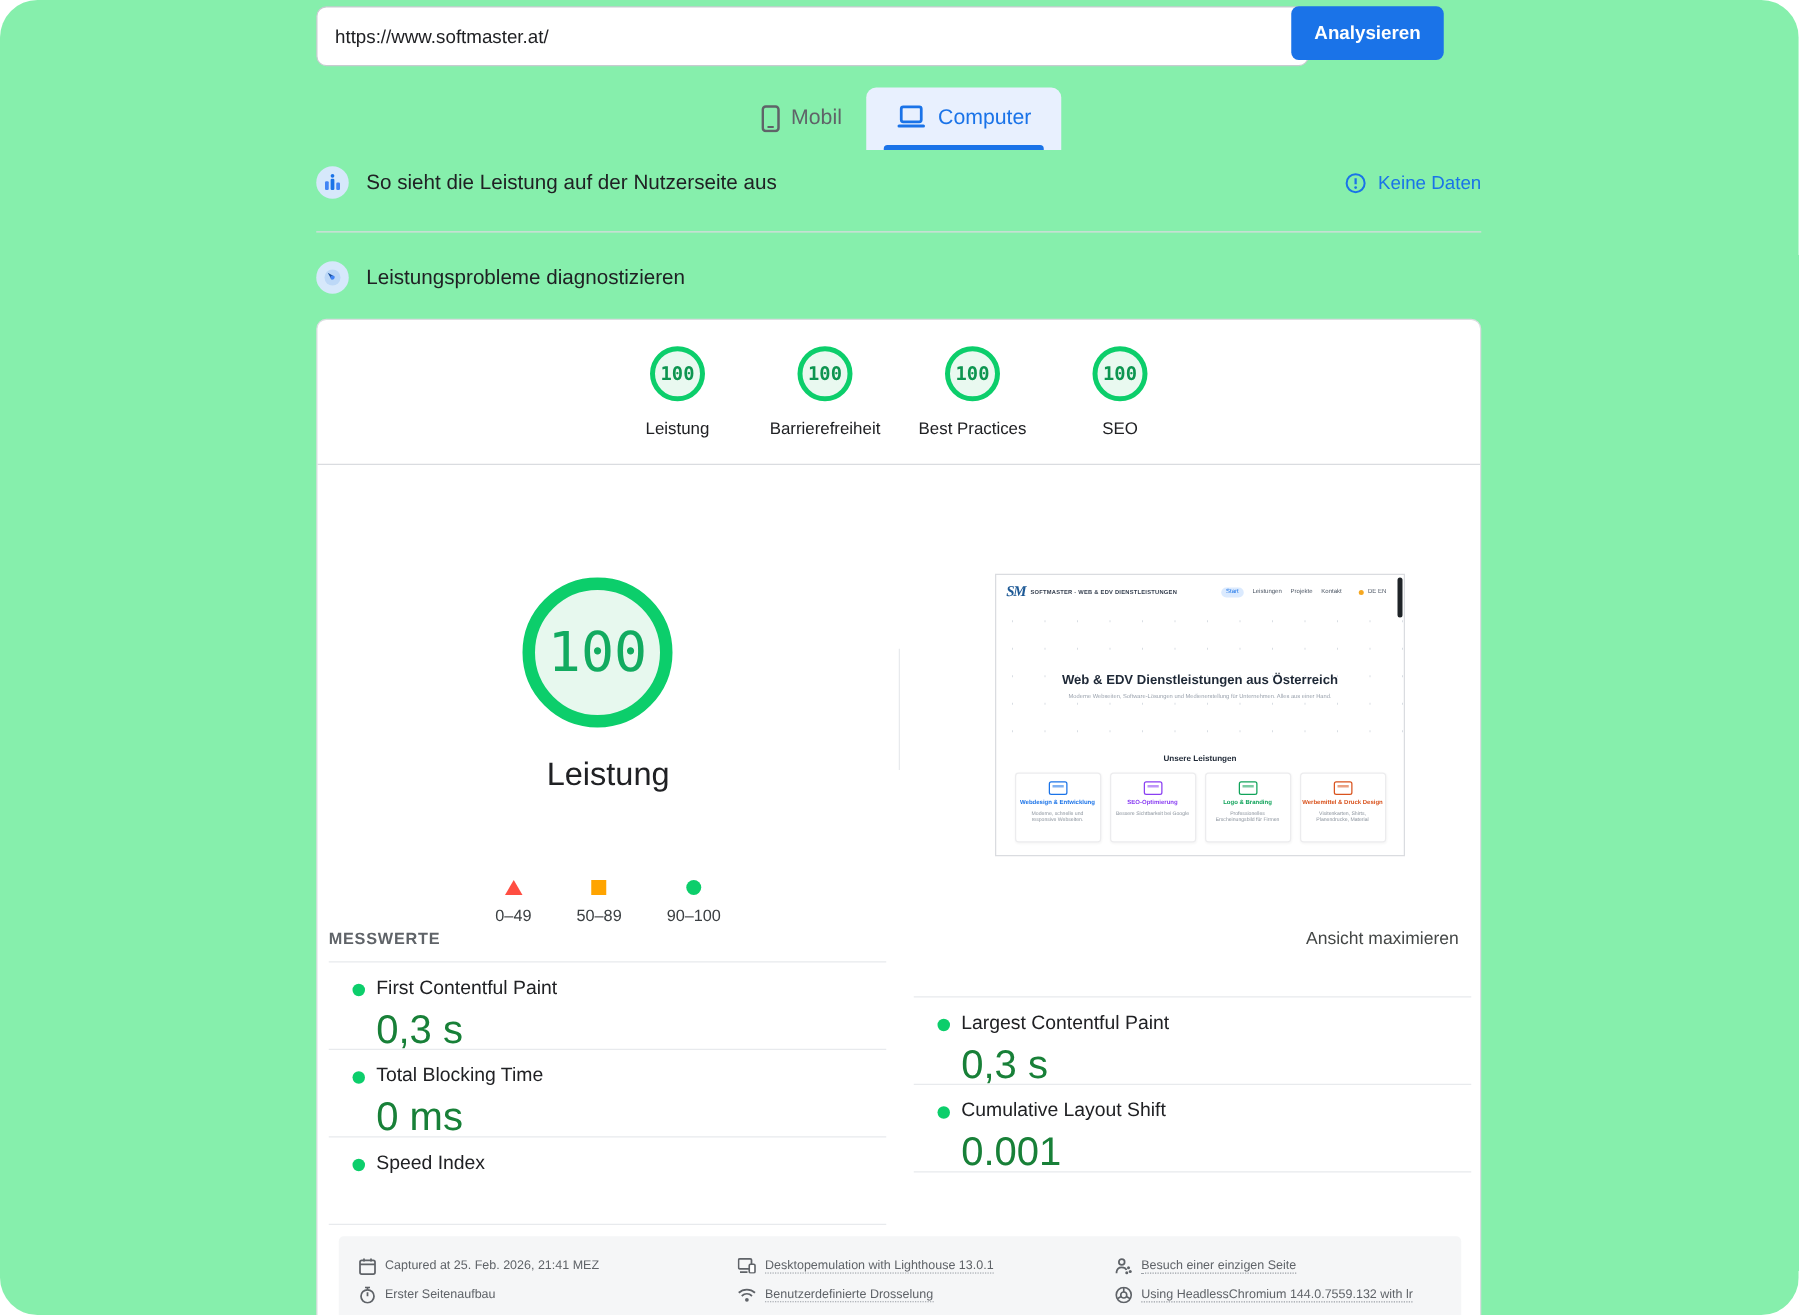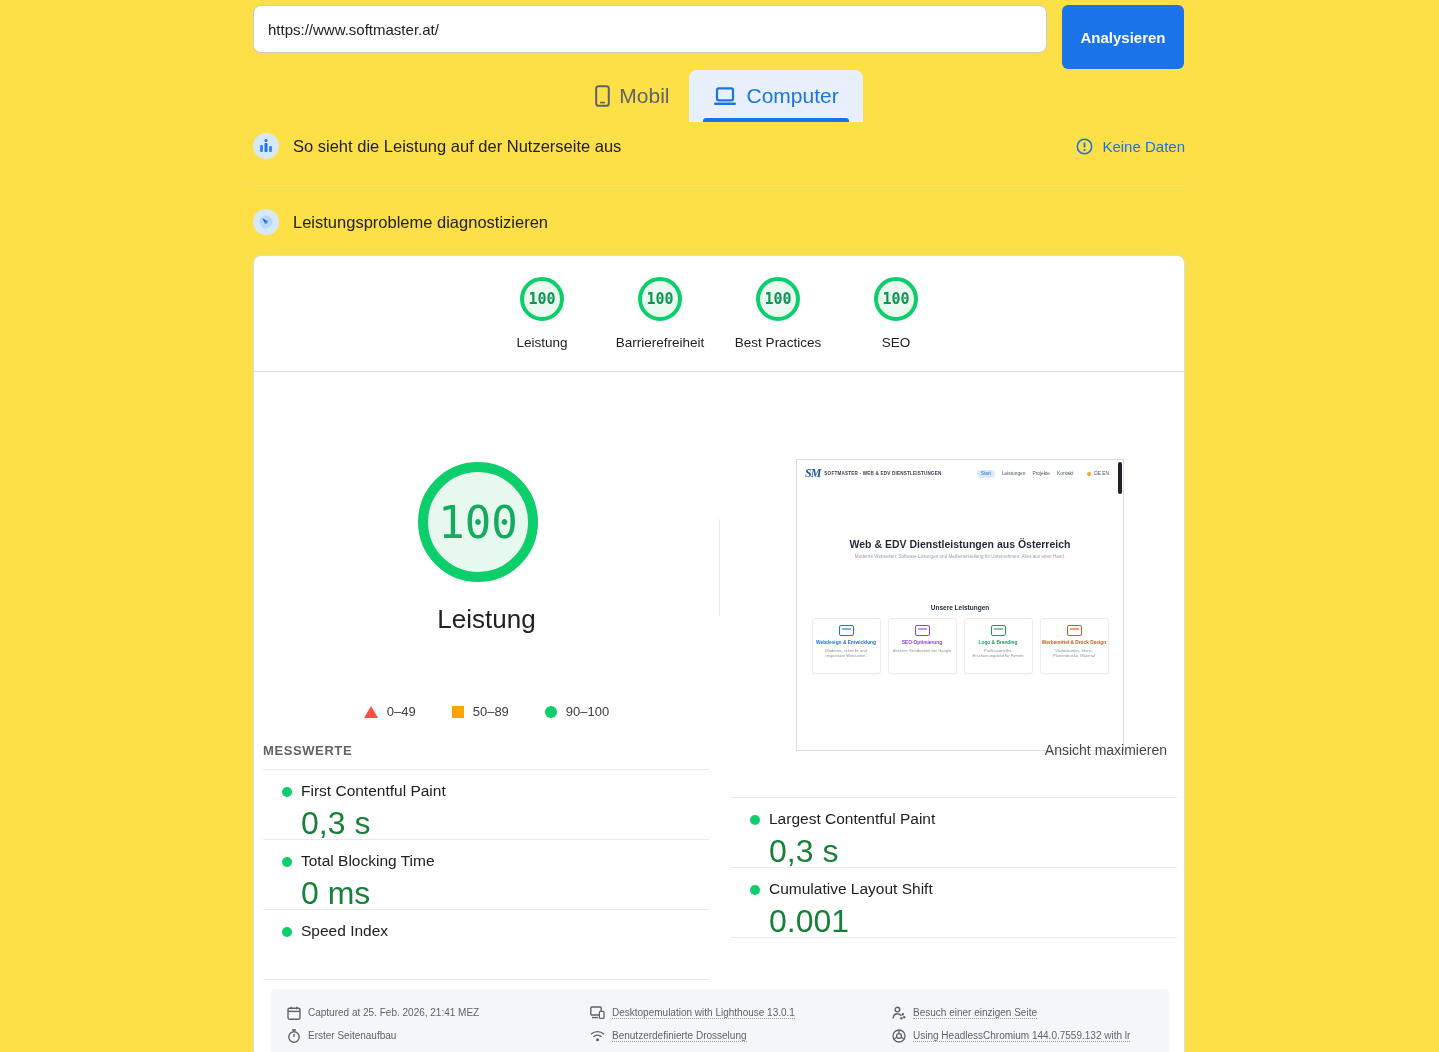--- a/index.html
+++ b/index.html
@@ -1,29 +1,29 @@
 <!DOCTYPE html>
 <html><head>
 <meta charset="utf-8">
 <style>
   * { margin:0; padding:0; box-sizing:border-box; }
   html,body { background:#fff; }
   body { font-family:"Liberation Sans", sans-serif; color:#202124; }
-  .stage { position:relative; width:1439px; height:1052px; overflow:hidden; background:#fde047; }
+  .stage { position:relative; width:1439px; height:1052px; overflow:hidden; background:#86efac;border-radius:30px; }
 
   
   .url-row { position:absolute; left:253px; top:5px; width:932px; height:48px; }
   .url-input { position:absolute; left:0; top:0; width:794px; height:48px; border:1px solid #c8cbd0;
     border-radius:8px; padding:0 14px; font:15px "Liberation Sans",sans-serif; color:#202124; outline:none; }
-  .analyze-btn { position:absolute; left:809px; top:0; width:122px; height:64px; background:#1a73e8; color:#fff;
+  .analyze-btn { position:absolute; left:780px; top:0; width:122px; height:43px; background:#1a73e8; color:#fff;
     border:none; border-radius:6px; font:700 15px "Liberation Sans",sans-serif; cursor:pointer; }
 
   
   .tabs { position:absolute; left:253px; top:70px; width:932px; display:flex; justify-content:center; align-items:stretch; }
-  .tab { display:flex; align-items:center; gap:9px; padding:14px 20px; font-size:21px; cursor:pointer; position:relative; }
+  .tab { display:flex; gap:9px; padding:14px 20px; font-size:17px; cursor:pointer; position:relative; }
   .tab-mobile { color:#5f6368; }
   .tab-desktop { background:#e8f0fe; border-radius:8px 8px 0 0; color:#1a73e8; font-weight:500; padding:14px 24px; }
   .tab-underline { position:absolute; left:14px; right:14px; bottom:0; height:4px; background:#1a73e8; border-radius:3px 3px 0 0; }
 
   
   .section-row { position:absolute; left:253px; width:932px; display:flex; align-items:center; }
   .row-field { top:133px; }
   .row-diag { top:209px; }
   .icon-bubble { width:26px; height:26px; border-radius:50%; background:#d6e8fb; display:flex; align-items:center; justify-content:center; flex:0 0 26px; }
   .section-title { margin-left:14px; font-size:16.5px; font-weight:500; color:#202124; }
@@ -44,28 +44,28 @@
   .card-divider { position:absolute; top:115px; left:0; width:100%; border-top:1px solid #dadce0; }
 
   
   .big-gauge { position:absolute; left:164px; top:206px; width:120px; height:120px; border:10px solid #0cce6b;
     background:#e7f8ee; border-radius:50%; display:flex; align-items:center; justify-content:center;
     font:44px "DejaVu Sans Mono",monospace; color:#12ab60; }
   .perf-title { position:absolute; top:348px; left:0; width:465px; text-align:center; font-size:26px; font-weight:400; color:#202124; }
   .perf-desc { position:absolute; top:392px; left:32px; width:388px; text-align:center; font-size:13.5px; line-height:1.45; color:#5f6368; }
   .perf-desc a { color:#1a73e8; text-decoration:none; cursor:pointer; }
   .legend { position:absolute; top:448px; left:0; width:465px; display:flex; justify-content:center; gap:36px; align-items:center; }
-  .legend-item { display:flex; align-items:center; gap:9px; font-size:13px; color:#3c4043; }
+  .legend-item { display:flex; align-items:center; gap:9px; font-size:13px; color:#3c4043;flex-direction:column; }
   .shape-triangle { width:0; height:0; border-left:7px solid transparent; border-right:7px solid transparent; border-bottom:12px solid #ff4e42; }
   .shape-square { width:12px; height:12px; background:#ffa400; }
   .shape-circle { width:12px; height:12px; border-radius:50%; background:#0cce6b; }
   .v-divider { position:absolute; left:465px; top:263px; width:1px; height:97px; background:#e8eaed; }
 
   
-  .thumb { position:absolute; left:542px; top:203px; width:328px; height:292px; border:1px solid #dadce0; background:#fff; overflow:hidden; cursor:pointer; }
+  .thumb { position:absolute; left:542px; top:203px; width:328px; height:226px; border:1px solid #dadce0; background:#fff; overflow:hidden; cursor:pointer; }
   .thumb-scroll { position:absolute; right:1px; top:2px; width:4px; height:32px; background:#1f2428; border-radius:2px; }
   .thumb-header { display:flex; align-items:center; gap:4px; padding:6px 8px 5px 8px; }
   .thumb-logo { font:italic 700 12px "Liberation Serif",serif; color:#1e5a96; letter-spacing:-1px; }
   .thumb-brand { font-size:4.6px; font-weight:700; color:#374151; letter-spacing:.2px; }
   .thumb-nav { margin-left:auto; display:flex; gap:7px; align-items:center; font-size:4.8px; color:#4b5563; }
   .thumb-nav .pill { background:#dbeafe; color:#1a73e8; padding:1.5px 4px; border-radius:4px; }
   .thumb-lang { display:flex; align-items:center; gap:3px; font-size:4.8px; color:#4b5563; margin-left:10px; margin-right:6px; }
   .sun-dot { width:4px; height:4px; border-radius:50%; background:#f6a821; }
   .thumb-hero { height:104px; text-align:center; padding-top:52px;
     background-image: radial-gradient(#d8dde3 .6px, transparent .7px); background-size:26px 22px; }

